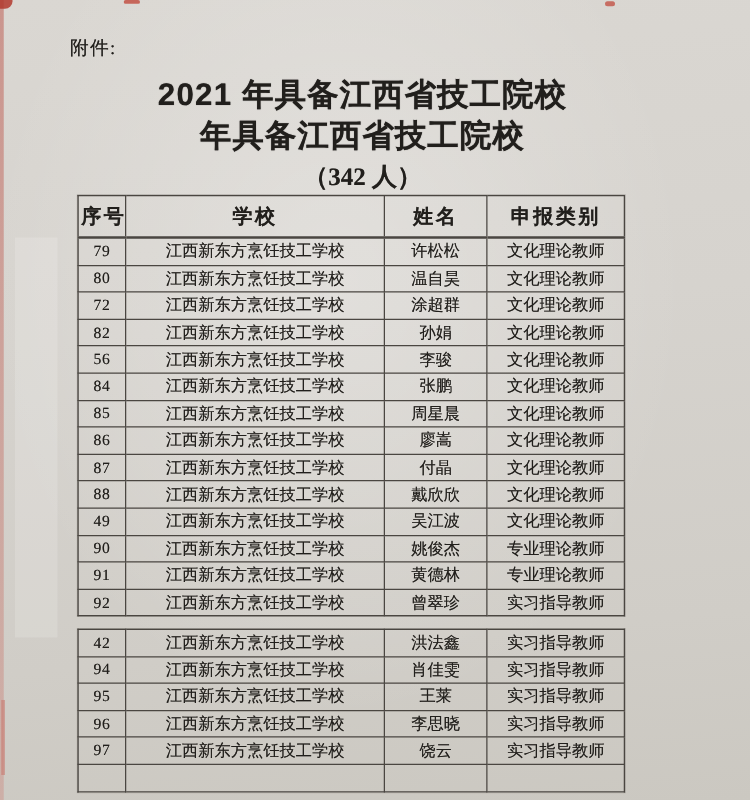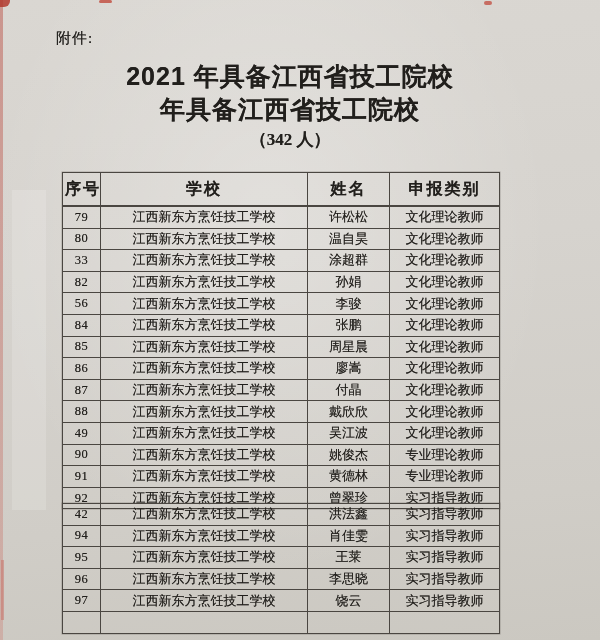--- a/index.html
+++ b/index.html
@@ -40,33 +40,33 @@
     text-align: center;
     font-family: "Liberation Sans", "DejaVu Sans", sans-serif;
     font-weight: bold;
     font-size: 25px; line-height: 33px;
     letter-spacing: 1px;
     text-shadow: 0 0 0.6px rgba(20,18,16,0.8);
   }
   .count-line {
     position: absolute; left: 0; top: 128px; width: 580px;
     text-align: center;
-    font-size: 17px; font-weight: bold;
+    font-size: 20px; font-weight: bold;
     font-family: "Liberation Serif", "DejaVu Serif", serif;
     text-shadow: 0 0 0.5px rgba(30,28,25,0.6);
   }
 
   table.roster {
     position: absolute; left: 62px;
     border-collapse: collapse;
     table-layout: fixed;
     width: 437px;
     background: transparent;
   }
-  #table-1 { top: 156px; margin-top: 16px; }
+  #table-1 { top: 156px; }
   #table-2 { top: 503px; }
   table.roster td, table.roster th {
     border: 1px solid #4a4641;
     padding: 0 2px;
     text-align: center;
     overflow: hidden;
     white-space: nowrap;
     text-shadow: 0 0 0.5px rgba(35,32,28,0.65);
   }
   table.roster th {
@@ -128,21 +128,21 @@
         <td class="cell-name">许松松</td>
         <td class="cell-category">文化理论教师</td>
       </tr>
       <tr>
         <td class="cell-no">80</td>
         <td class="cell-school">江西新东方烹饪技工学校</td>
         <td class="cell-name">温自昊</td>
         <td class="cell-category">文化理论教师</td>
       </tr>
       <tr>
-        <td class="cell-no">33</td>
+        <td class="cell-no">72</td>
         <td class="cell-school">江西新东方烹饪技工学校</td>
         <td class="cell-name">涂超群</td>
         <td class="cell-category">文化理论教师</td>
       </tr>
       <tr>
         <td class="cell-no">82</td>
         <td class="cell-school">江西新东方烹饪技工学校</td>
         <td class="cell-name">孙娟</td>
         <td class="cell-category">文化理论教师</td>
       </tr>

